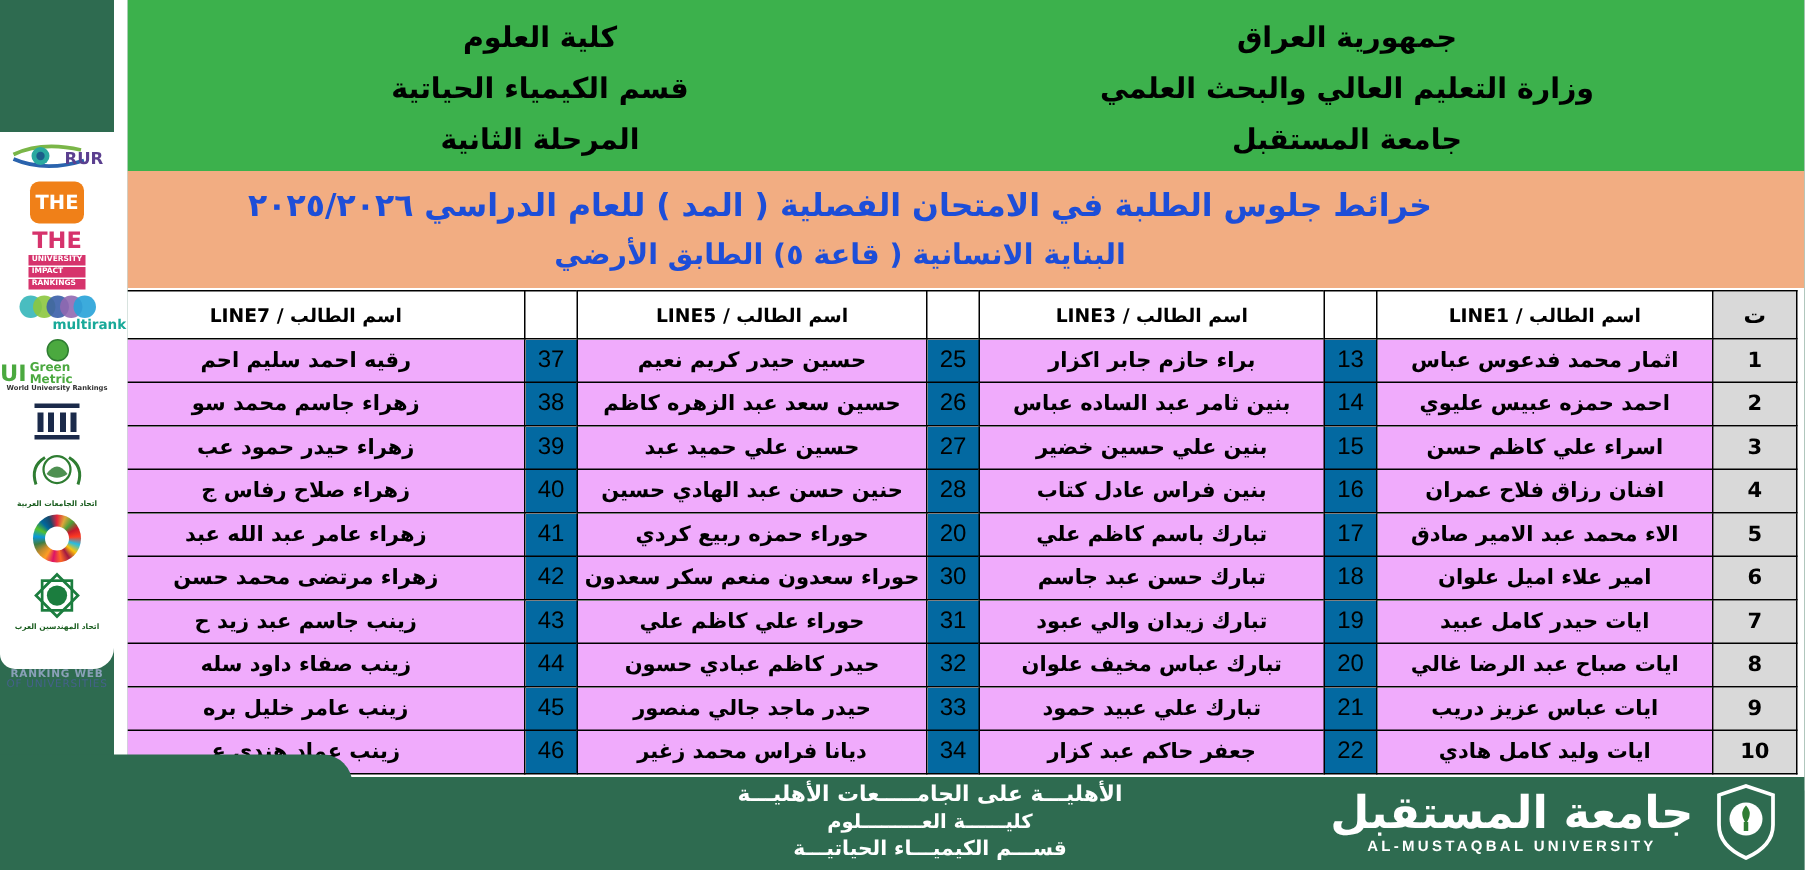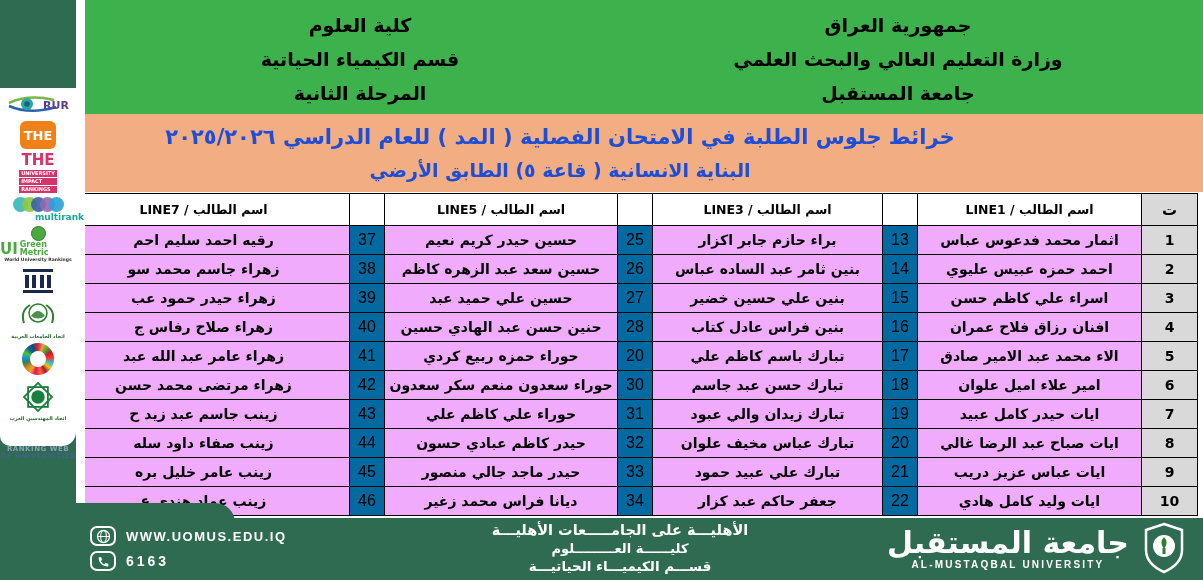--- a/index.html
+++ b/index.html
@@ -53,21 +53,21 @@
   .gm-ui{font-size:15px;font-weight:bold;color:#4ba93f;}
   .gm-green{font-size:8px;font-weight:bold;color:#4ba93f;text-align:left;}
   .gm-sub{font-size:4.5px;color:#333;font-weight:bold;margin-top:1px;}
   .au-label,.en-label{font-size:5px;color:#1b5e20;font-weight:bold;margin-top:1px;direction:rtl;}
   .sdg-ring{width:32px;height:32px;border-radius:50%;
     background:conic-gradient(#e5243b,#dda63a,#4c9f38,#c5192d,#ff3a21,#26bde2,#fcc30b,#a21942,#fd6925,#dd1367,#fd9d24,#bf8b2e,#3f7e44,#0a97d9,#56c02b,#00689d,#19486a,#e5243b);
     display:flex;align-items:center;justify-content:center;}
   .sdg-ring i{width:16px;height:16px;border-radius:50%;background:#fff;display:block;}
   .webo{text-align:center;margin-top:21px;}
   .webo .w1{font-size:7px;font-weight:bold;color:#8aa0b8;letter-spacing:.5px;}
-  .webo .w2{font-size:7px;font-weight:bold;color:#44618a;letter-spacing:.5px;}
+  .webo .w2{font-size:7px;font-weight:normal;color:#44618a;letter-spacing:.5px;}
 
   
   .footer-bump{position:absolute;left:0;top:503px;width:235px;height:30px;background:#2e6b50;border-top-right-radius:20px;}
   .footer{position:absolute;left:0;top:518px;width:1203px;height:62px;background:#2e6b50;color:#fff;}
   .f-contact{position:absolute;left:90px;top:8px;display:flex;flex-direction:column;gap:5px;}
   .f-row{display:flex;align-items:center;gap:10px;}
   .f-icon{width:26px;height:20px;border:2px solid #fff;border-radius:7px;display:flex;align-items:center;justify-content:center;box-sizing:border-box;}
   .f-site{font-size:13px;font-weight:bold;letter-spacing:1.5px;font-family:"Liberation Sans",sans-serif;}
   .f-tel{font-size:14px;font-weight:bold;letter-spacing:3px;font-family:"Liberation Sans",sans-serif;}
   .f-center{position:absolute;left:395px;top:3px;width:450px;text-align:center;direction:rtl;font-weight:bold;}
@@ -306,40 +306,20 @@
     <span class="en-label">اتحاد المهندسين العرب</span>
   </div>
   <div class="logo webo">
     <span class="w1">RANKING WEB</span>
     <span class="w2">OF UNIVERSITIES</span>
   </div>
 </div>
 
 <div class="footer-bump"></div>
 <div class="footer">
-  <div class="f-contact">
-    <div class="f-row">
-      <span class="f-icon">
-        <svg width="15" height="15" viewBox="0 0 16 16">
-            <circle cx="8" cy="8" r="6.4" fill="none" stroke="#fff" stroke-width="1.4"></circle>
-            <ellipse cx="8" cy="8" rx="3" ry="6.4" fill="none" stroke="#fff" stroke-width="1.1"></ellipse>
-            <line x1="1.6" y1="8" x2="14.4" y2="8" stroke="#fff" stroke-width="1.1"></line>
-          </svg>
-      </span>
-      <span class="f-site">WWW.UOMUS.EDU.IQ</span>
-    </div>
-    <div class="f-row">
-      <span class="f-icon">
-        <svg width="13" height="13" viewBox="0 0 24 24">
-            <path d="M6.6 10.8c1.4 2.8 3.8 5.1 6.6 6.6l2.2-2.2c.3-.3.7-.4 1-.2 1.1.4 2.3.6 3.6.6.6 0 1 .4 1 1V20c0 .6-.4 1-1 1C10.1 21 3 13.9 3 5c0-.6.4-1 1-1h3.5c.6 0 1 .4 1 1 0 1.2.2 2.4.6 3.6.1.3 0 .7-.2 1l-2.3 2.2z" fill="#fff"></path>
-          </svg>
-      </span>
-      <span class="f-tel">6163</span>
-    </div>
-  </div>
   <div class="f-center">
     <div class="f-c1">الأهليـــة على الجامـــــعات الأهليـــة</div>
     <div class="f-c2">كليــــــة العـــــــــلوم</div>
     <div class="f-c3">قســـم الكيميـــاء الحياتيـــة</div>
   </div>
   <div class="f-logo">
     <div class="f-artext">
       <div class="f-ar">جامعة المستقبل</div>
       <div class="f-en">AL-MUSTAQBAL UNIVERSITY</div>
     </div>

